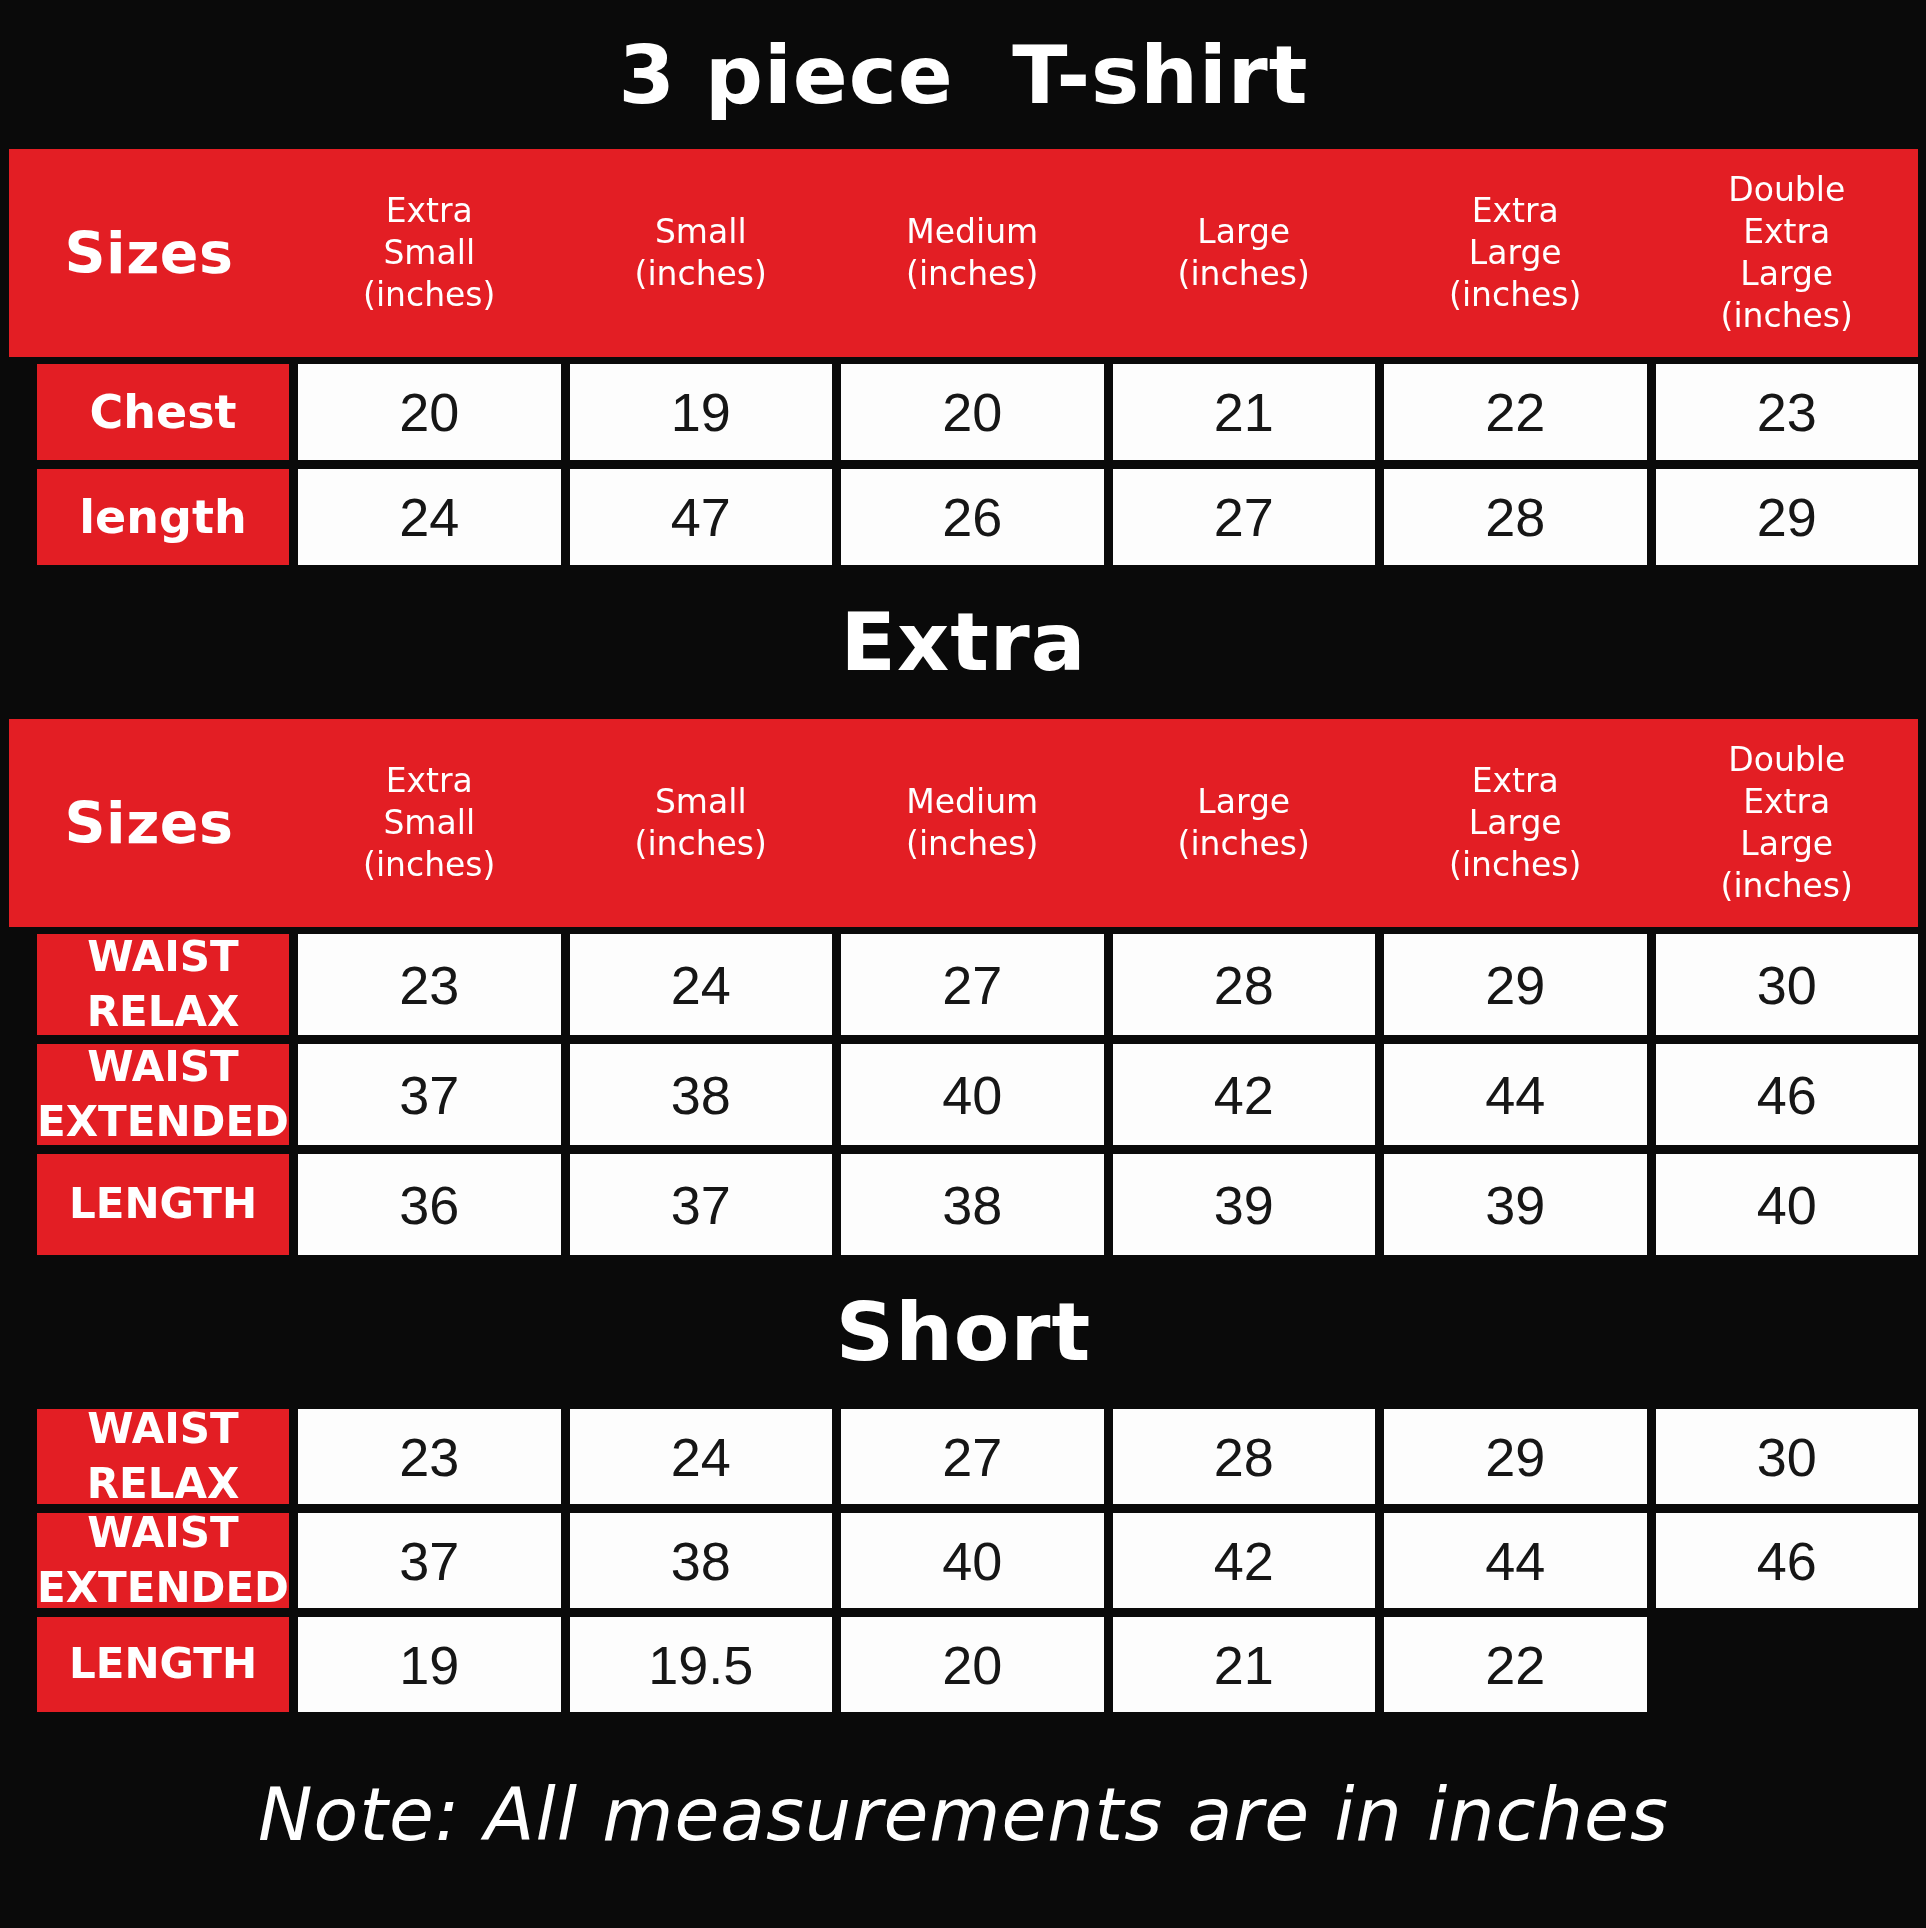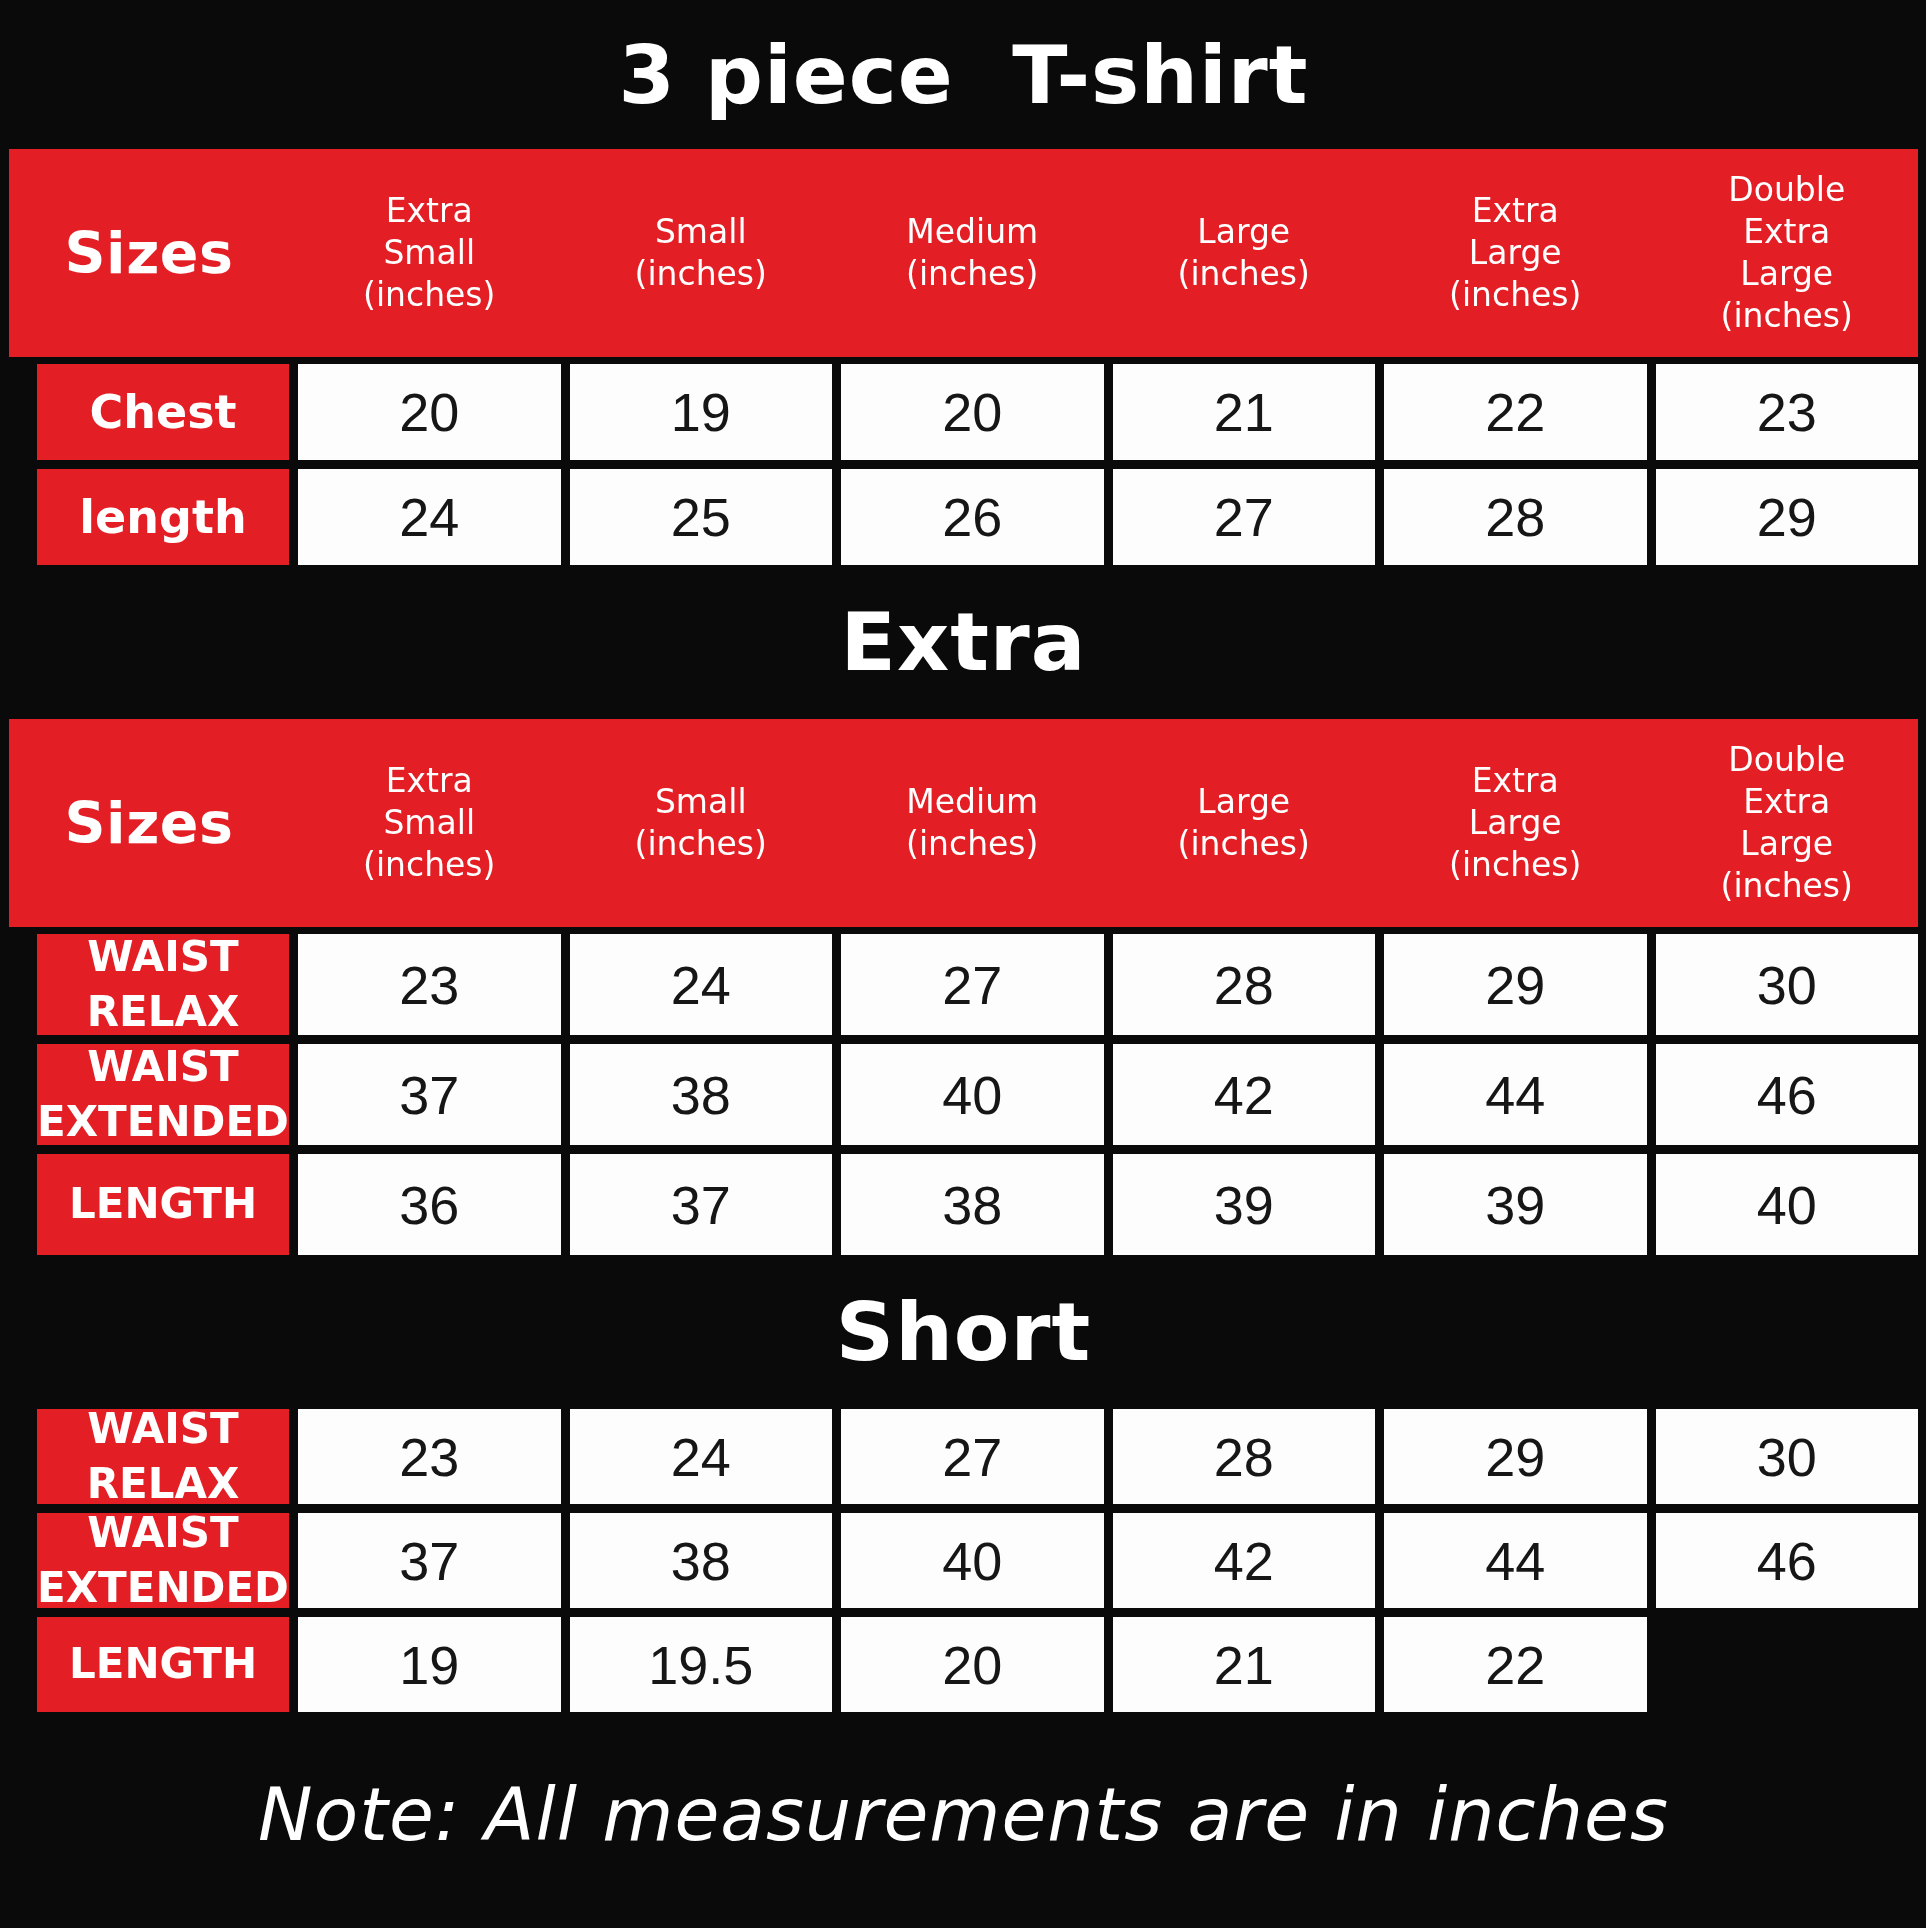--- a/index.html
+++ b/index.html
@@ -150,21 +150,21 @@
       <div class="row-label">Chest</div>
       <div class="cell">20</div>
       <div class="cell">19</div>
       <div class="cell">20</div>
       <div class="cell">21</div>
       <div class="cell">22</div>
       <div class="cell">23</div>
 
       <div class="row-label">length</div>
       <div class="cell">24</div>
-      <div class="cell">25</div>
+      <div class="cell">47</div>
       <div class="cell">26</div>
       <div class="cell">27</div>
       <div class="cell">28</div>
       <div class="cell">29</div>
     </div>
   </div>
 
   <div class="band mid">
     <h2 class="band-title">Extra</h2>
   </div>

